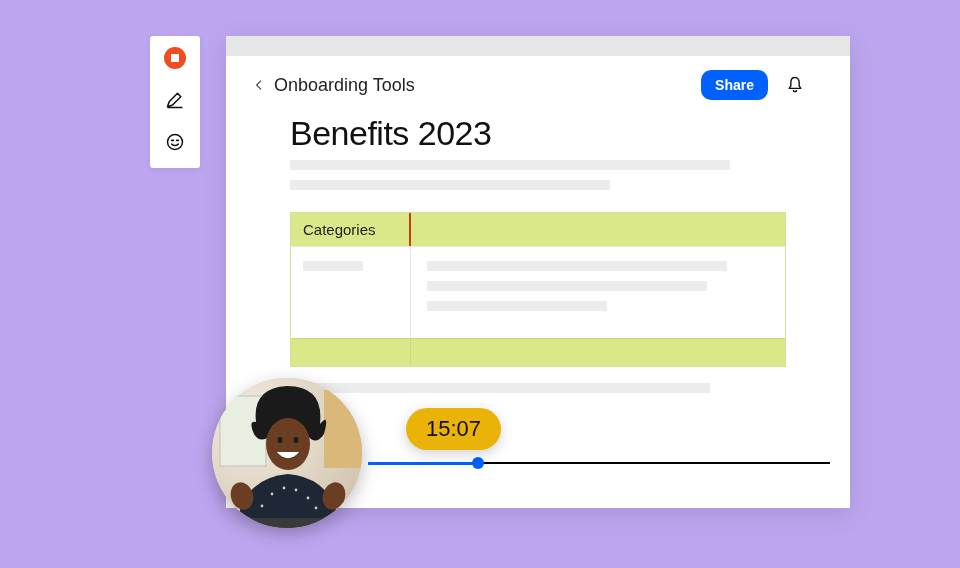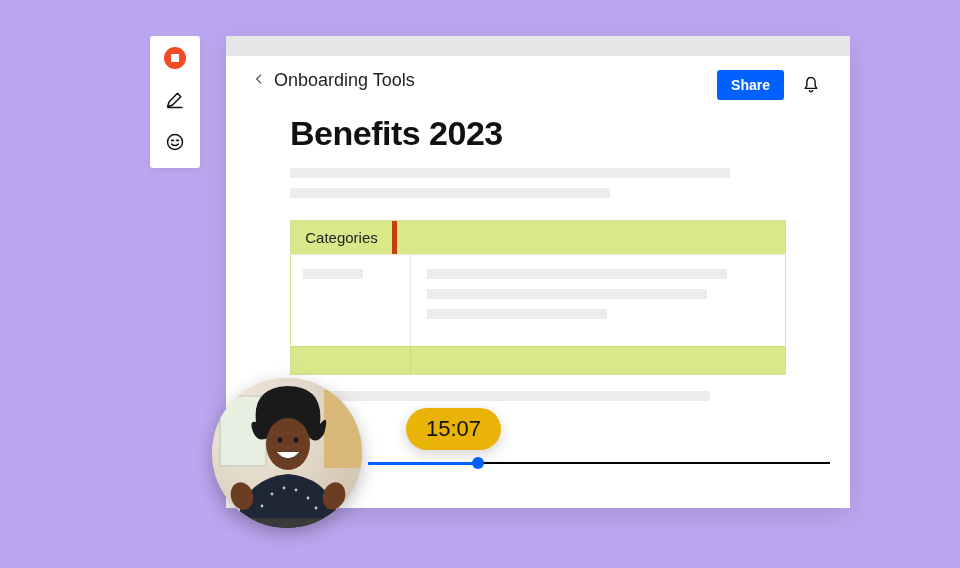--- a/index.html
+++ b/index.html
@@ -39,76 +39,76 @@
     height: 472px;
     background: #ffffff;
     box-shadow: 0 6px 24px rgba(0,0,0,.12);
   }
   .doc-titlebar {
     height: 20px;
     background: #e6e6e6;
   }
   .doc-header {
     display: flex;
-    align-items: flex-start;
-    padding: 14px 24px 4px 24px;
+    align-items: center;
+    padding: 14px 40px 4px 24px;
   }
   .doc-header .back {
     width: 18px; height: 18px;
     display:flex; align-items:center; justify-content:center;
     color:#4b4b4b; cursor:pointer; margin-right:6px;
     font-size: 16px;
   }
   .doc-header .crumb {
     font-size: 18px;
     color:#1f1f1f;
   }
   .doc-header .spacer { flex:1; }
   .share-btn {
     background:#0061fe;
     color:#fff;
     border:none;
     font-size:14px;
     font-weight:600;
     padding:7px 14px;
-    border-radius:3px;
+    border-radius:10px;
     cursor:pointer;
   }
   .bell {
     width:30px; height:30px;
     display:flex; align-items:center; justify-content:center;
     margin-left:12px;
     cursor:pointer;
   }
 
   .doc-body { padding: 10px 64px 0 64px; }
   .doc-title {
     font-size: 34px;
-    font-weight: 700;
+    font-weight: 400;
     color:#111;
     letter-spacing: -0.5px;
-    margin-bottom: 15px;
+    margin-bottom: 7px;
   }
   .ph { background:#ececec; height:10px; border-radius:1px; }
   .ph.l1 { width: 440px; margin-bottom:10px; }
   .ph.l2 { width: 320px; margin-bottom:22px; }
 
   .cat-table {
     border:1px solid #d6e09a;
   }
   .cat-table .th-row {
     background:#dbe88a;
     display:flex;
   }
   .cat-table .th-cell {
     padding:8px 12px;
     font-size:15px;
     color:#222;
   }
-  .cat-table .th-cell.a { width:106px; border-right:5px solid #c2410c;text-align:center; }
+  .cat-table .th-cell.a { width:120px; border-right:2px solid #c2410c; }
   .cat-table .body-row {
     display:flex;
     border-top:1px solid #e8e8e8;
     min-height: 92px;
   }
   .cat-table .cell-a {
     width:120px;
     border-right:1px solid #e8e8e8;
     padding:14px 12px;
   }

